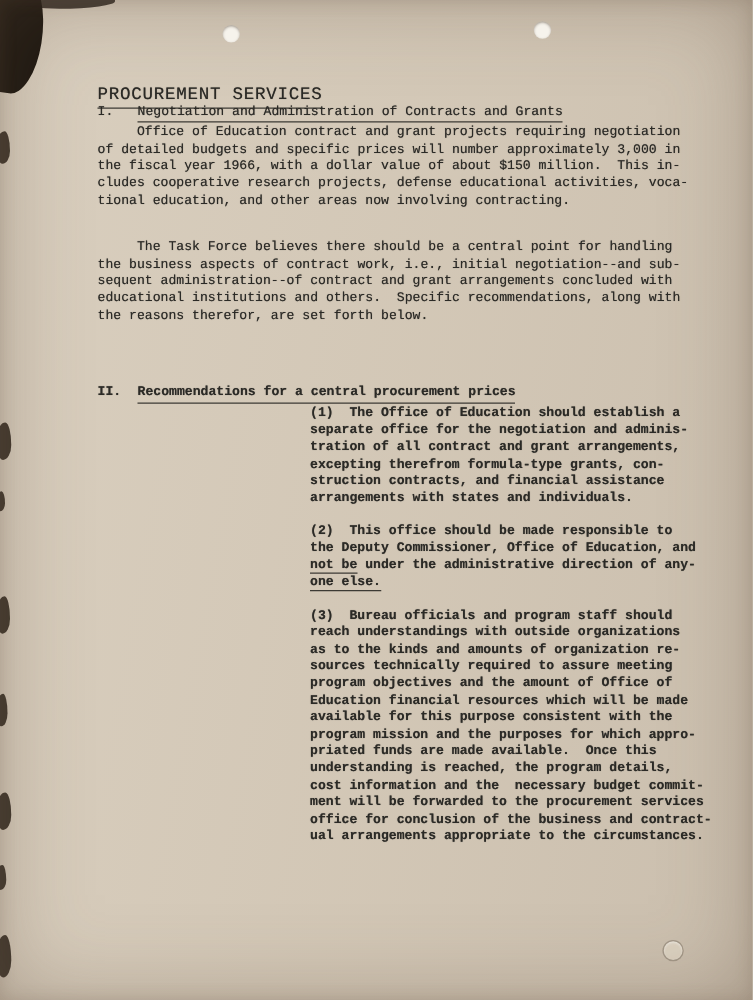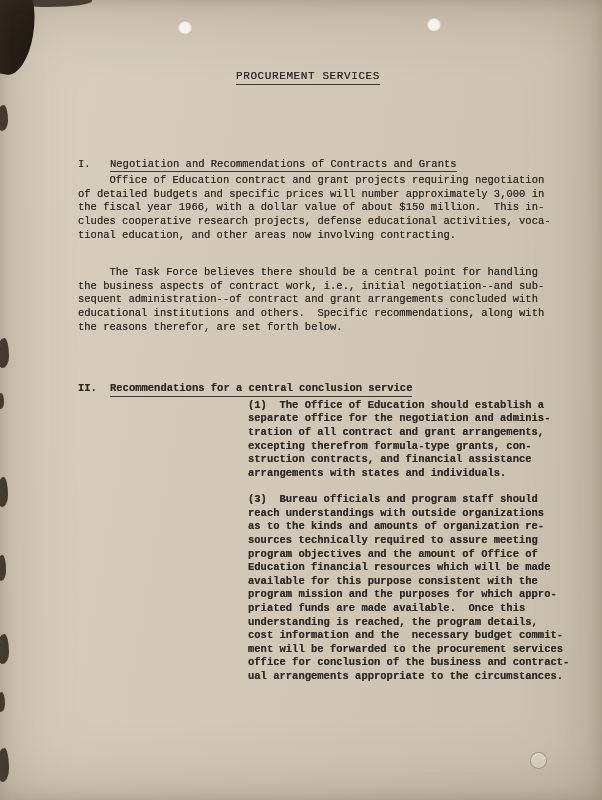--- a/index.html
+++ b/index.html
@@ -19,21 +19,21 @@
     box-shadow: inset 0 0 70px rgba(96,78,60,.35), inset 0 0 14px rgba(96,78,60,.22);
   }
 
   .content {
     position:relative; z-index:2;
     padding:70px 64px 0 78px;
     font-size:10.5px; line-height:13.6px;
     text-shadow:0 0 .6px rgba(43,42,38,.7);
   }
 
-  .title { text-align:center; font-size:11px; letter-spacing:.6px; margin-bottom:74px; }
+  .title { text-align:left; font-size:14px; letter-spacing:.6px; }
   .title .u { padding-bottom:1.5px; }
 
   .sec-row { display:flex; }
   .sec-num { width:32px; flex:none; }
   .u { border-bottom:1px solid rgba(43,42,38,.9); }
 
   .para { white-space:pre; }
   .para-first { margin-top:2px; }
   .para-next  { margin-top:24px; }
 
@@ -80,47 +80,51 @@
 
   <div class="content">
 
     <div class="title">
       <span class="u">PROCUREMENT SERVICES</span>
     </div>
 
     <div class="section">
       <div class="sec-row">
         <span class="sec-num">I.</span>
-        <span class="u">Negotiation and Recommendations of Contracts and Grants</span>
+        <span class="u">Negotiation and Administration of Contracts and Grants</span>
       </div>
       <div class="para para-first">     Office of Education contract and grant projects requiring negotiation
 of detailed budgets and specific prices will number approximately 3,000 in
 the fiscal year 1966, with a dollar value of about $150 million.  This in-
 cludes cooperative research projects, defense educational activities, voca-
 tional education, and other areas now involving contracting.</div>
       <div class="para para-next">     The Task Force believes there should be a central point for handling
 the business aspects of contract work, i.e., initial negotiation--and sub-
 sequent administration--of contract and grant arrangements concluded with
 educational institutions and others.  Specific recommendations, along with
 the reasons therefor, are set forth below.</div>
     </div>
 
     <div class="section section-2">
       <div class="sec-row">
         <span class="sec-num">II.</span>
-        <span class="u">Recommendations for a central conclusion service</span>
+        <span class="u">Recommendations for a central procurement prices</span>
       </div>
 
       <div class="items">
         <div class="item">(1)  The Office of Education should establish a
 separate office for the negotiation and adminis-
 tration of all contract and grant arrangements,
 excepting therefrom formula-type grants, con-
 struction contracts, and financial assistance
 arrangements with states and individuals.</div>
+        <div class="item"><span>(2)  This office should be made responsible to
+the Deputy Commissioner, Office of Education, and
+</span><span class="u">not be</span><span> under the administrative direction of any-
+</span><span class="u">one else.</span></div>
         <div class="item">(3)  Bureau officials and program staff should
 reach understandings with outside organizations
 as to the kinds and amounts of organization re-
 sources technically required to assure meeting
 program objectives and the amount of Office of
 Education financial resources which will be made
 available for this purpose consistent with the
 program mission and the purposes for which appro-
 priated funds are made available.  Once this
 understanding is reached, the program details,

